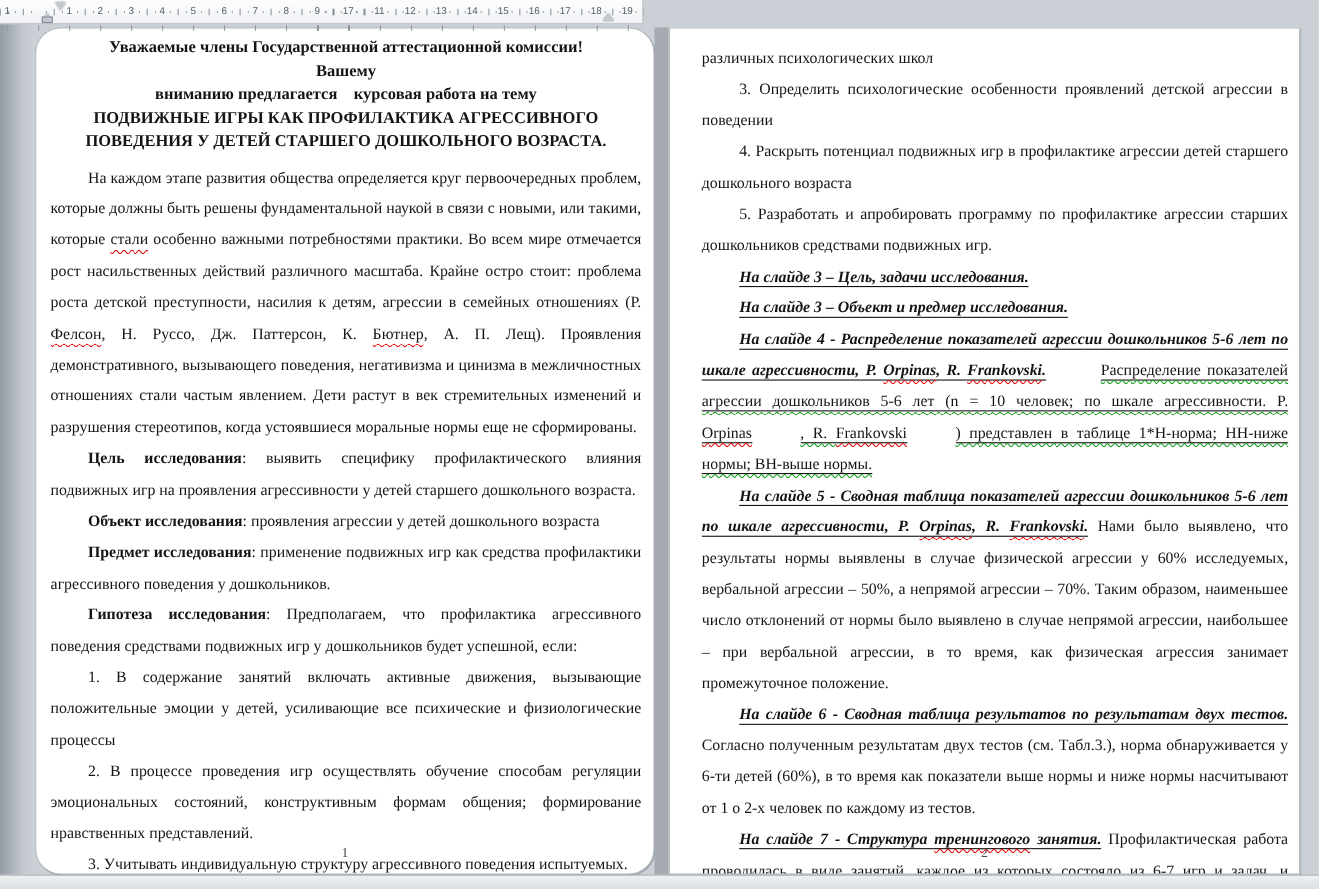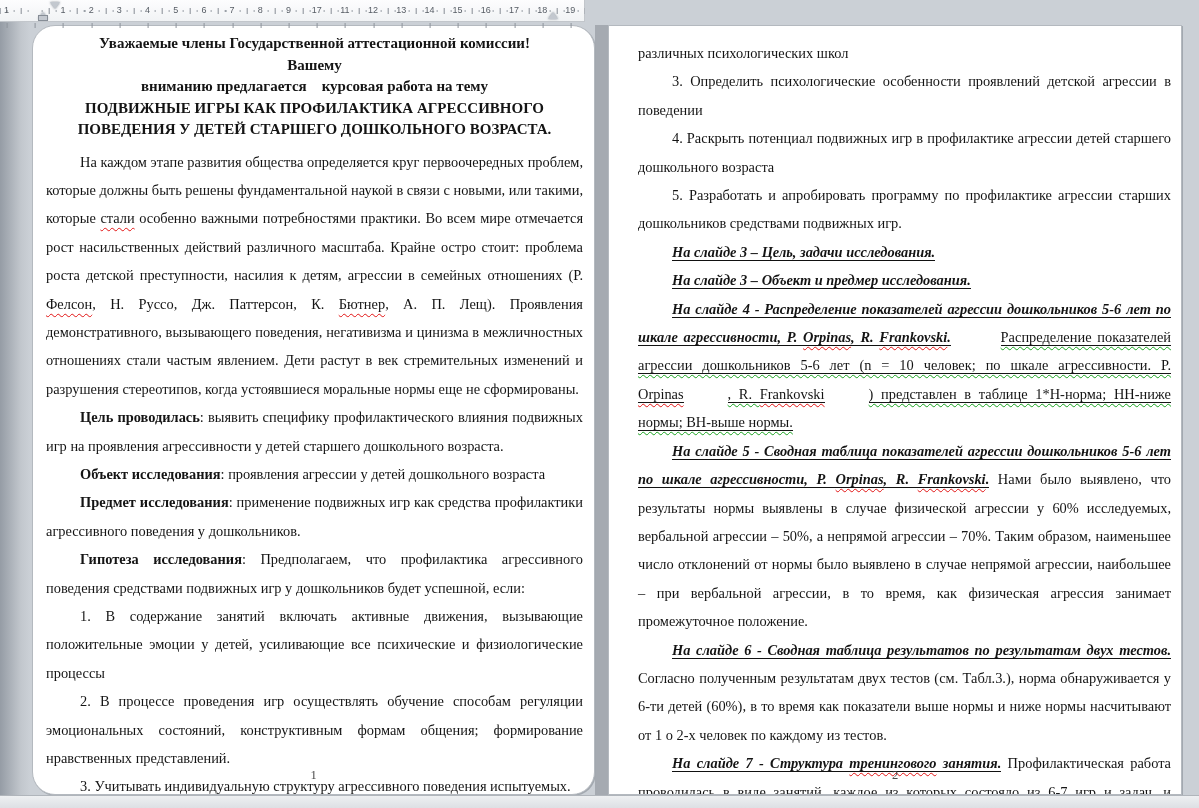--- a/index.html
+++ b/index.html
@@ -106,21 +106,21 @@
 
   <div class="page page-1">
     <div class="heading">
         <div class="h-line">Уважаемые члены Государственной аттестационной комиссии! Вашему</div>
         <div class="h-line">вниманию предлагается    курсовая работа на тему</div>
         <div class="h-line">ПОДВИЖНЫЕ ИГРЫ КАК ПРОФИЛАКТИКА АГРЕССИВНОГО</div>
         <div class="h-line">ПОВЕДЕНИЯ У ДЕТЕЙ СТАРШЕГО ДОШКОЛЬНОГО ВОЗРАСТА.</div>
       </div>
     <div class="doc-body">
         <div class="para"><span>На каждом этапе развития общества определяется круг первоочередных проблем, которые должны быть решены фундаментальной наукой в связи с новыми, или такими, которые </span><span class="rwavy">стали</span><span> особенно важными потребностями практики. Во всем мире отмечается рост насильственных действий различного масштаба. Крайне остро стоит: проблема роста детской преступности, насилия к детям, агрессии в семейных отношениях (Р. </span><span class="rwavy">Фелсон</span><span>, Н. Руссо, Дж. Паттерсон, К. </span><span class="rwavy">Бютнер</span><span>, А. П. Лещ). Проявления демонстративного, вызывающего поведения, негативизма и цинизма в межличностных отношениях стали частым явлением. Дети растут в век стремительных изменений и разрушения стереотипов, когда устоявшиеся моральные нормы еще не сформированы.</span></div>
-        <div class="para"><span class="b">Цель проводилась</span><span>: выявить специфику профилактического влияния подвижных игр на проявления агрессивности у детей старшего дошкольного возраста.</span></div>
+        <div class="para"><span class="b">Цель исследования</span><span>: выявить специфику профилактического влияния подвижных игр на проявления агрессивности у детей старшего дошкольного возраста.</span></div>
         <div class="para"><span class="b">Объект исследования</span><span>: проявления агрессии у детей дошкольного возраста</span></div>
         <div class="para"><span class="b">Предмет исследования</span><span>: применение подвижных игр как средства профилактики агрессивного поведения у дошкольников.</span></div>
         <div class="para"><span class="b">Гипотеза исследования</span><span>: Предполагаем, что профилактика агрессивного поведения средствами подвижных игр у дошкольников  будет успешной, если:</span></div>
         <div class="para"><span>1.  В содержание занятий включать  активные движения, вызывающие положительные эмоции у детей, усиливающие все психические и физиологические процессы</span></div>
         <div class="para"><span>2. В процессе проведения игр  осуществлять обучение способам регуляции эмоциональных состояний, конструктивным формам общения; формирование нравственных представлений.</span></div>
         <div class="para"><span>3. Учитывать индивидуальную структуру агрессивного поведения испытуемых.</span></div>
       </div>
     <div class="page-number">1</div>
   </div>
 

